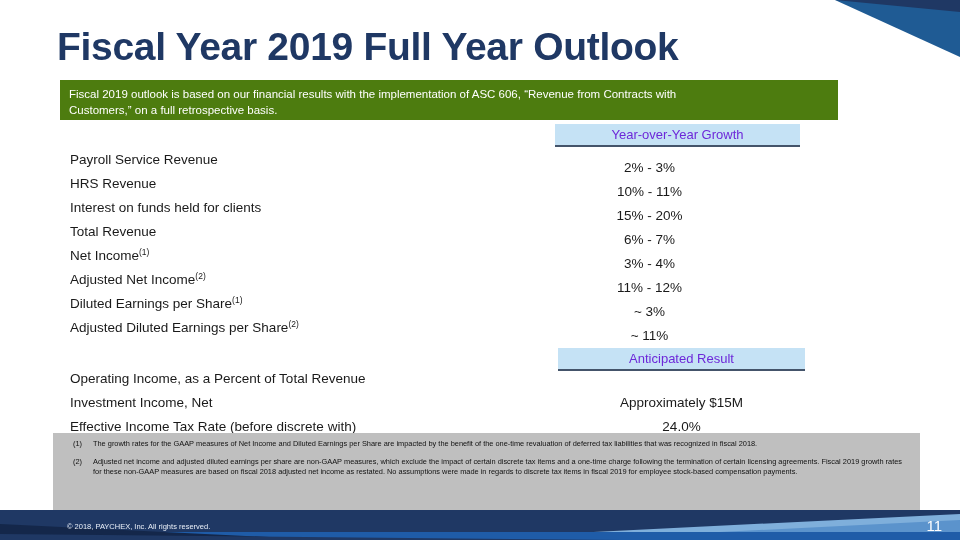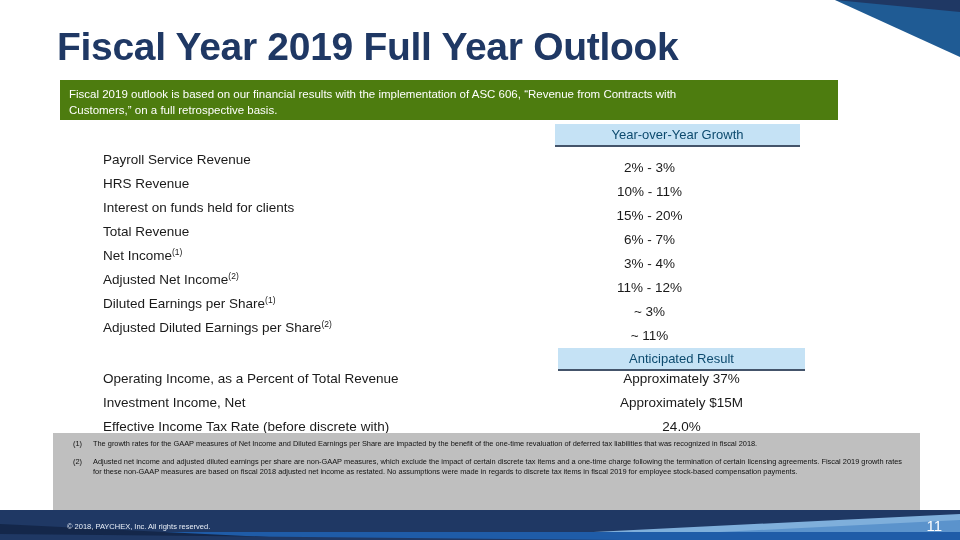--- a/index.html
+++ b/index.html
@@ -60,21 +60,21 @@
     padding: 6px 9px 0 9px;
     box-sizing: border-box;
   }
   .banner-line { display: block; white-space: nowrap; }
 
   
   .col-header {
     position: absolute;
     background: #C5E2F5;
     border-bottom: 2px solid #44546A;
-    color: #0c4a6e;
+    color: #6d28d9;
     font-size: 13px;
     text-align: center;
     line-height: 21px;
     height: 21px;
     box-sizing: content-box;
   }
   #header-yoy {
     left: 555px;
     top: 124px;
     width: 245px;
@@ -94,21 +94,20 @@
     height: 24px;
   }
   .row-label {
     position: absolute;
     left: 70px;
     top: 0;
     font-size: 13.5px;
     color: #1a1a1a;
     white-space: nowrap;
     line-height: 18px;
-    margin-left: 33px;
   }
   .row-value {
     position: absolute;
     font-size: 13.5px;
     color: #1a1a1a;
     text-align: center;
     line-height: 18px;
   }
   .section-a .row-value {
     left: 527px;
@@ -236,21 +235,20 @@
       <div class="row-label"><span>Adjusted Diluted Earnings per Share</span><sup>(2)</sup></div>
       <div class="row-value">~ 11%</div>
     </div>
   </div>
 
   <div class="col-header" id="header-anticipated">Anticipated Result</div>
 
   <div class="section-b">
     <div class="row" style="top:370px">
       <div class="row-label"><span>Operating Income, as a Percent of Total Revenue</span><sup></sup></div>
-      <div class="row-value">Approximately 37%</div>
     </div>
     <div class="row" style="top:394px">
       <div class="row-label"><span>Investment Income, Net</span><sup></sup></div>
       <div class="row-value">Approximately $15M</div>
     </div>
     <div class="row" style="top:418px">
       <div class="row-label"><span>Effective Income Tax Rate (before discrete with)</span><sup></sup></div>
       <div class="row-value">24.0%</div>
     </div>
   </div>

